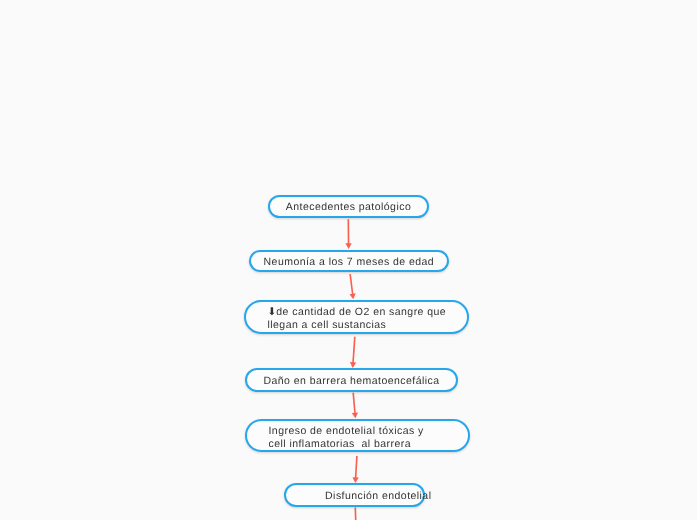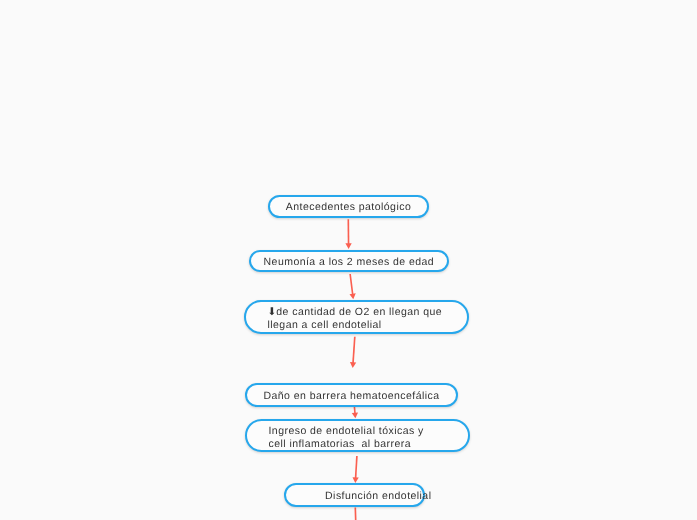--- a/index.html
+++ b/index.html
@@ -48,28 +48,28 @@
      <line x1="355.3" y1="507.5" x2="355.8" y2="523" stroke-width="1.65" stroke-linecap="butt" stroke="#fa5f50"></line>
 
    </g>
     </svg>
 
  <div class="node" id="n1" style="left: 268px; top: 195px; width: 161px; height: 23.4px;">
   <span class="lbl"><span class="ln">Antecedentes patológico</span></span>
  </div>
 
  <div class="node" id="n2" style="left: 248.7px; top: 249.8px; width: 200.3px; height: 22.2px;">
-  <span class="lbl"><span class="ln">Neumonía a los 2 meses de edad</span></span>
+  <span class="lbl"><span class="ln">Neumonía a los 7 meses de edad</span></span>
  </div>
 
  <div class="node multi" id="n3" style="left: 244px; top: 300.3px; width: 224.5px; height: 33.8px;">
-  <span class="lbl"><span class="ln"><span class="agly">⬇</span><span>de cantidad de O2 en llegan que</span></span><span class="ln">llegan a cell endotelial</span></span>
+  <span class="lbl"><span class="ln"><span class="agly">⬇</span><span>de cantidad de O2 en sangre que</span></span><span class="ln">llegan a cell sustancias</span></span>
  </div>
 
- <div class="node" id="n4" style="left: 245px; top: 368.4px; width: 213px; height: 23.2px; margin-top: 15px;">
+ <div class="node" id="n4" style="left: 245px; top: 368.4px; width: 213px; height: 23.2px;">
   <span class="lbl"><span class="ln">Daño en barrera hematoencefálica</span></span>
  </div>
 
  <div class="node multi" id="n5" style="left: 245px; top: 419.3px; width: 224.5px; height: 33.2px;">
   <span class="lbl"><span class="ln">Ingreso de endotelial tóxicas y</span><span class="ln">cell inflamatorias  al barrera</span></span>
  </div>
 
  <div class="node" id="n6" style="left: 284px; top: 483px; width: 140.5px; height: 23.8px; padding-left: 48px;">
   <span class="lbl"><span class="ln">Disfunción endotelial</span></span>
  </div>

